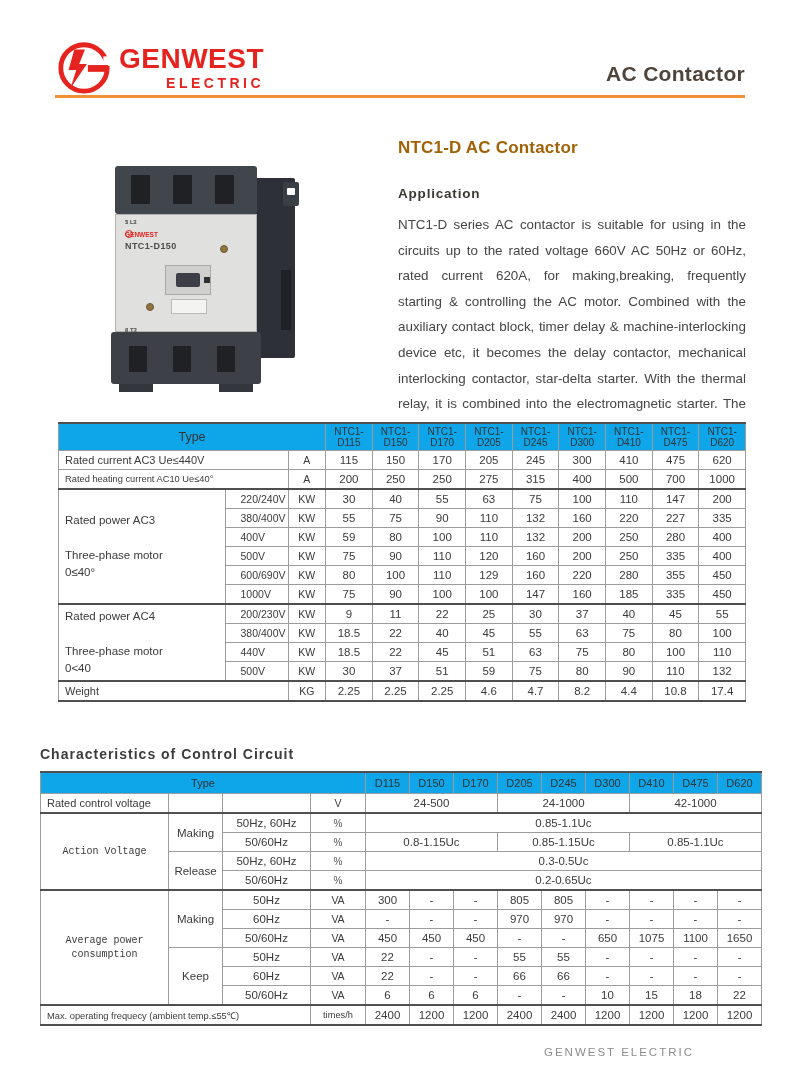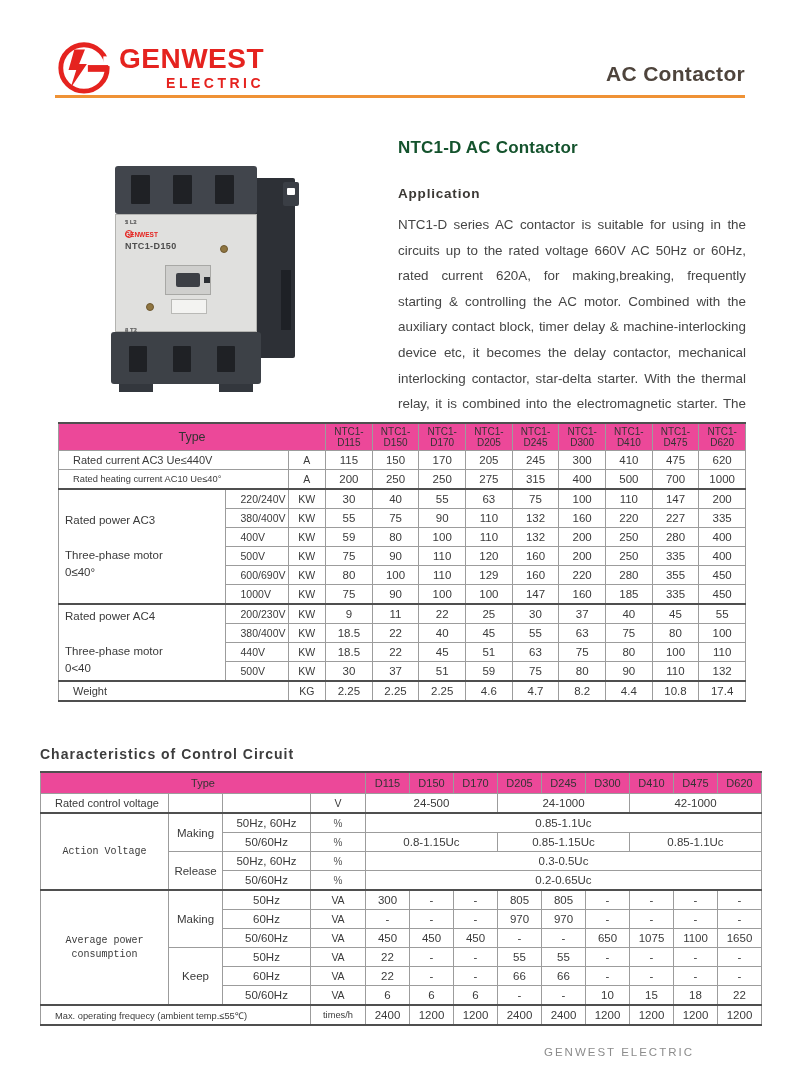--- a/index.html
+++ b/index.html
@@ -10,21 +10,21 @@
   .logo{position:absolute;left:55px;top:38px;display:flex;align-items:center;}
   .logo svg{width:58px;height:58px;margin-right:6px;}
   .logo-text{display:flex;flex-direction:column;text-align:right;}
   .logo-name{font-size:28px;font-weight:bold;color:#e5231f;letter-spacing:0.5px;line-height:1;}
   .logo-sub{font-size:14px;font-weight:bold;color:#e5231f;letter-spacing:3.5px;line-height:1;margin-top:3px;}
   .doc-title{position:absolute;right:55px;top:62px;font-size:21px;font-weight:bold;color:#4e443c;letter-spacing:0.3px;margin-left:20px;}
   .rule{position:absolute;left:55px;top:95px;width:690px;height:3px;background:#ef9235;}
 
   
   .intro{position:absolute;left:398px;top:138px;width:348px;}
-  .intro h2{margin:0;font-size:17px;font-weight:bold;color:#14532d;letter-spacing:0.2px;}
+  .intro h2{margin:0;font-size:17px;font-weight:bold;color:#a16207;letter-spacing:0.2px;}
   .intro h3{margin:28px 0 11px 0;font-size:13.5px;font-weight:bold;color:#3b3834;letter-spacing:0.8px;}
   .intro p{margin:0;font-size:13.4px;line-height:25.6px;text-align:justify;color:#454545;}
 
   
   .photo{position:absolute;left:85px;top:150px;width:260px;height:252px;background:#fff;}
   .photo *{position:absolute;}
   .side{left:152px;top:28px;width:58px;height:180px;background:#2d3036;border-radius:2px;}
   .side-groove{left:196px;top:120px;width:10px;height:60px;background:#1e2126;}
   .ear{left:198px;top:32px;width:16px;height:24px;background:#3a3e45;border-radius:2px;}
   .ear-hole{left:202px;top:38px;width:8px;height:7px;background:#ffffff;border-radius:1px;}
@@ -53,25 +53,25 @@
   .sl-b3{left:132px;top:196px;width:18px;height:26px;}
   .foot1{left:34px;top:234px;width:34px;height:8px;background:#33373d;}
   .foot2{left:134px;top:234px;width:34px;height:8px;background:#33373d;}
 
   
   .sec-h{margin:0;font-size:14px;font-weight:bold;color:#3d3d3d;letter-spacing:1px;}
   .spec-section{position:absolute;left:58px;top:413px;width:688px;}
   .control-section{position:absolute;left:40px;top:746px;width:722px;}
   table{border-collapse:collapse;table-layout:fixed;margin-top:9px;border-top:2px solid #4f4f4f;border-bottom:2px solid #4f4f4f;}
   td,th{border:1px solid #9c9c9c;text-align:center;vertical-align:middle;padding:1px 2px;height:16px;font-size:11.5px;color:#3a3a3a;white-space:pre-line;overflow:hidden;}
-  th{background:#ec4899;font-weight:normal;font-size:10px;height:24px;color:#333;}
+  th{background:#0ea5e9;font-weight:normal;font-size:10px;height:24px;color:#333;}
   th.type-h{font-size:12.5px;}
   .control-section th{height:18px;font-size:11px;}
   tr.tk>td,tr.tk>th{border-top:2px solid #4f4f4f;}
-  td.lbl{text-align:left;padding-left:14px;font-size:11px;}
+  td.lbl{text-align:left;padding-left:6px;font-size:11px;}
   td.sm{font-size:9.3px;}
   td.vlbl{text-align:left;padding-left:15px;font-size:10.5px;}
   td.grp{text-align:left;padding-left:6px;font-size:11.5px;line-height:1.5;vertical-align:middle;}
   td.glbl{font-size:10px;line-height:1.35;font-family:Liberation Mono, monospace;}
   td.pct{font-size:10px;color:#555;}
   td.unit{font-size:10.5px;}
 
   
   .footer{position:absolute;right:106px;top:1046px;font-size:11.5px;color:#8c8c8c;letter-spacing:2px;}
 </style>

